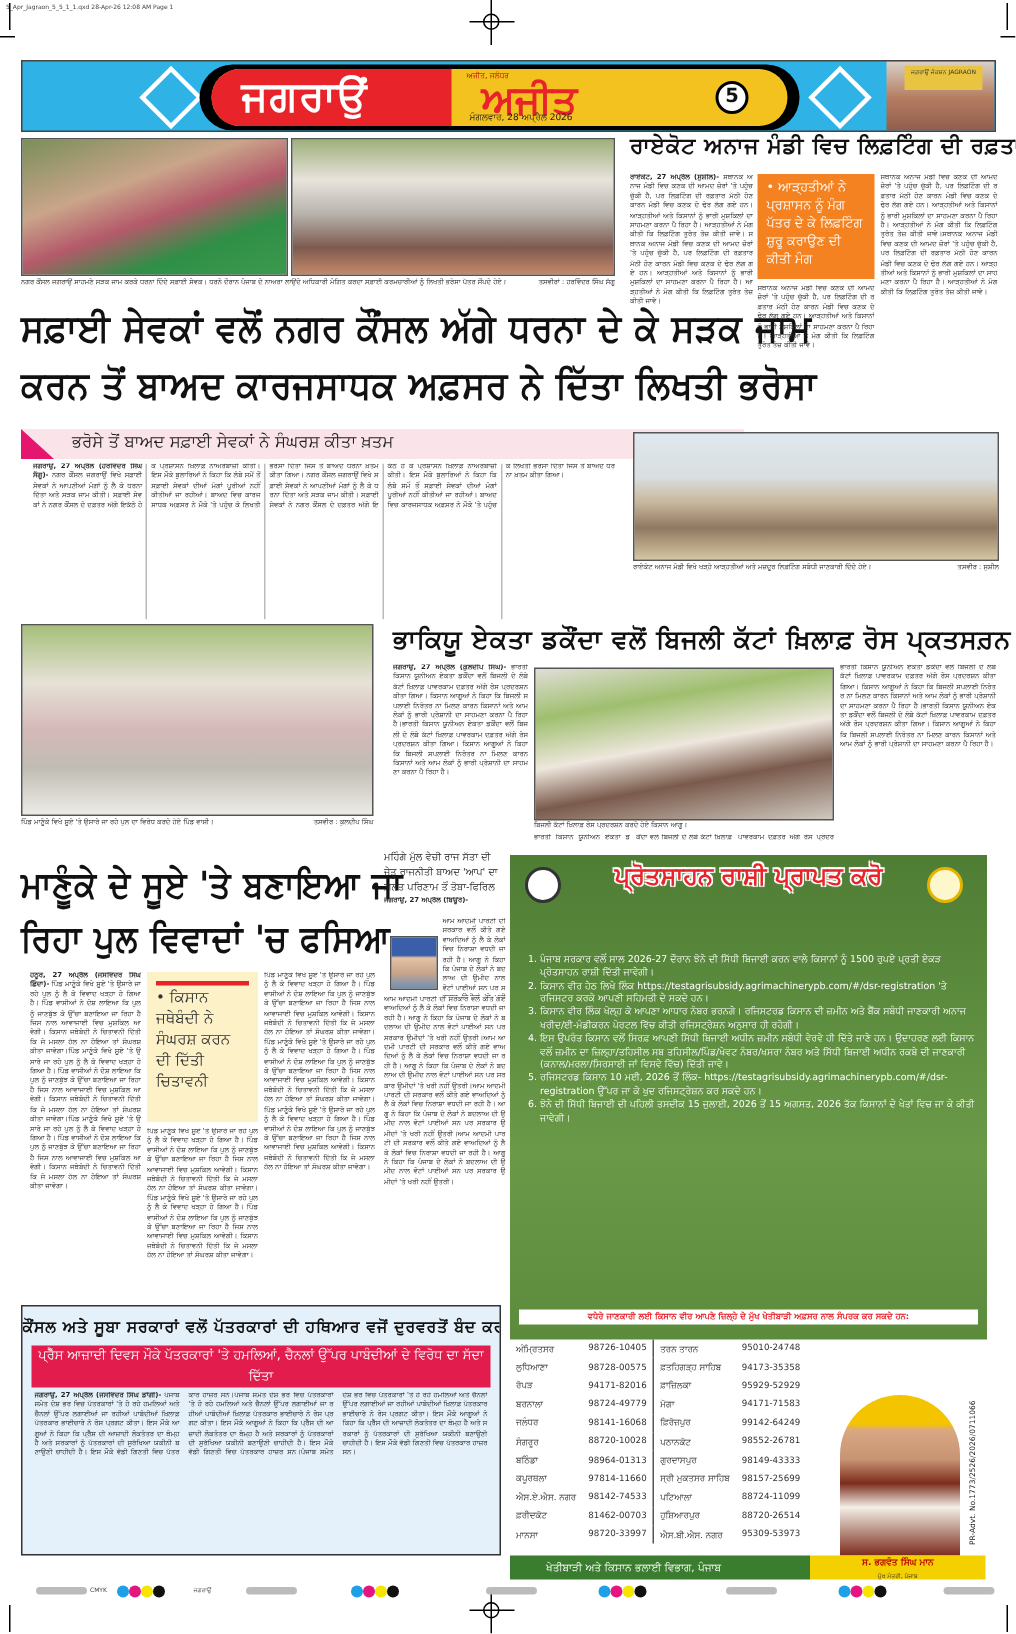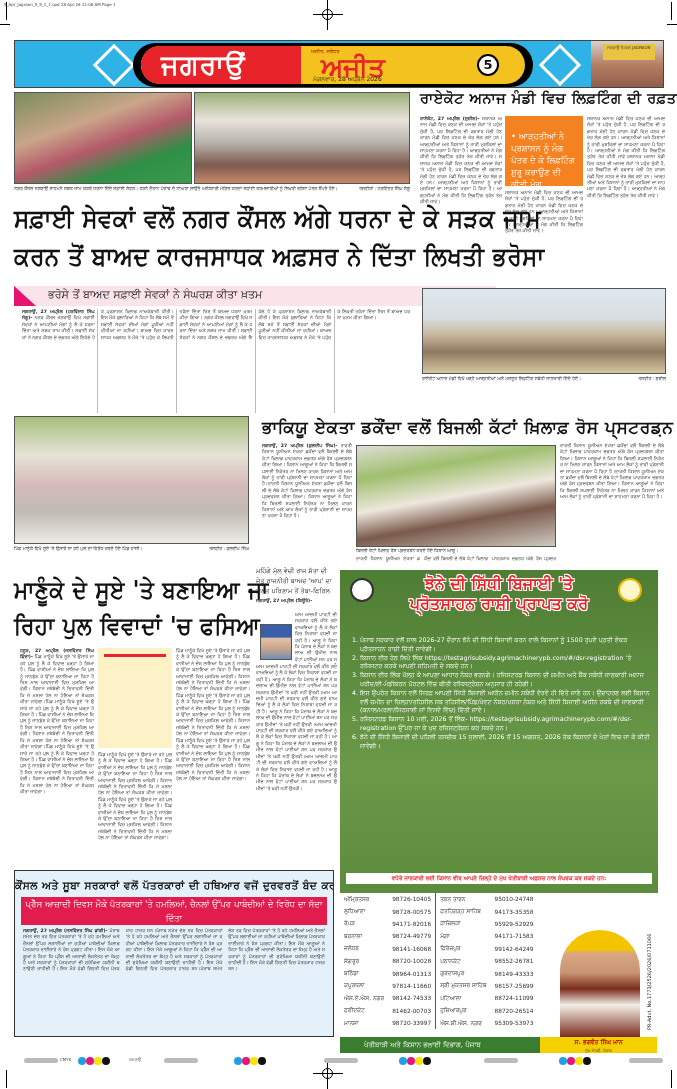--- a/index.html
+++ b/index.html
@@ -24,21 +24,21 @@
 .jag{left:20px;top:3px;font-size:27px;color:#fff;font-weight:bold;letter-spacing:1px}
 .ajit{left:180px;top:6px;font-size:26px;color:#e8232a;font-weight:bold}
 .ajsmall{left:170px;top:2px;font-size:5px;color:#b00}
 .ajdate{left:172px;top:29px;font-size:6px;color:#222}
 .pgnum{left:440px;top:13px;width:22px;height:22px;border-radius:50%;background:#fff;border:2px solid #000;font-size:13px;font-weight:bold;text-align:center;line-height:18px}
 
 .photo{border:1px solid #555}
 .cap{font-size:4.5px;color:#222;line-height:6px}
 .txt{font-size:4.6px;line-height:6.4px;color:#222;text-align:justify;overflow:hidden;word-break:break-all}
 .hl{font-weight:bold;color:#111;white-space:nowrap;letter-spacing:0.5px}
-.orangebox{background:#f58220;color:#fff;font-size:8.5px;line-height:12px;padding:14px 6px}
+.orangebox{background:#f58220;color:#fff;font-size:8.5px;line-height:12px;padding:3px 6px}
 .yellowbox{background:#fdf1c8;color:#333;font-size:10px;line-height:14px;padding:4px 6px}
 
 .ad{left:340px;top:570px;width:318px;height:330px;background:linear-gradient(180deg,#4e7d34,#6a9a48 60%,#5b8a3c)}
 .ad .head{color:#e8232a;font-weight:bold;text-align:center;font-size:16px;line-height:20px;text-shadow:0 0 2px #fff,1px 1px 0 #fff,-1px -1px 0 #fff,1px -1px 0 #fff,-1px 1px 0 #fff}
 .ad ol{color:#fff;font-size:6.3px;line-height:8.8px;padding-left:14px}
 .ad .bar{background:#fff;color:#e8232a;font-size:5.6px;font-weight:bold;text-align:center;padding:2px}
 .seal{width:24px;height:24px;border-radius:50%;background:#fff;border:2px solid #333}
 .contacts{left:340px;top:893px;width:300px;height:143px;font-size:5.8px;color:#333}
 .contacts table{border-collapse:collapse}
 .contacts td{padding:0 4px;height:12.4px;white-space:nowrap}
@@ -118,53 +118,53 @@
 <div class="abs cap" style="left:422px;top:376px;width:244px">
   <span>ਰਾਏਕੋਟ ਅਨਾਜ ਮੰਡੀ ਵਿਖੇ ਖੜ੍ਹੇ ਆੜ੍ਹਤੀਆਂ ਅਤੇ ਮਜ਼ਦੂਰ ਲਿਫ਼ਟਿੰਗ ਸਬੰਧੀ ਜਾਣਕਾਰੀ ਦਿੰਦੇ ਹੋਏ।</span>
   <span style="float:right">ਤਸਵੀਰ : ਸੁਸ਼ੀਲ</span>
 </div>
 
 <div class="abs photo" style="left:14px;top:416px;width:235px;height:128px;background:linear-gradient(180deg,#a6bf7a 0%,#e6e2d6 30%,#d5b9b9 55%,#c0bcb3 75%,#ecebe6 100%)"></div>
 <div class="abs cap" style="left:14px;top:546px;width:235px">
   <span>ਪਿੰਡ ਮਾਣੂੰਕੇ ਵਿਖੇ ਸੂਏ 'ਤੇ ਉਸਾਰੇ ਜਾ ਰਹੇ ਪੁਲ ਦਾ ਵਿਰੋਧ ਕਰਦੇ ਹੋਏ ਪਿੰਡ ਵਾਸੀ।</span>
   <span style="float:right">ਤਸਵੀਰ : ਕੁਲਦੀਪ ਸਿੰਘ</span>
 </div>
-<div class="abs hl" style="left:262px;top:415px;font-size:17px;line-height:24px">ਭਾਕਿਯੂ ਏਕਤਾ ਡਕੌਂਦਾ ਵਲੋਂ ਬਿਜਲੀ ਕੱਟਾਂ ਖ਼ਿਲਾਫ਼ ਰੋਸ ਪ੍ਸਟਰਡ਼ਨ</div>
+<div class="abs hl" style="left:262px;top:415px;font-size:17px;line-height:24px">ਭਾਕਿਯੂ ਏਕਤਾ ਡਕੌਂਦਾ ਵਲੋਂ ਬਿਜਲੀ ਕੱਟਾਂ ਖ਼ਿਲਾਫ਼ ਰੋਸ ਪ੍ਕਤਸਰ਼ਨ</div>
 <div class="abs txt" style="left:262px;top:443px;width:90px;height:120px">
   <b>ਜਗਰਾਉਂ, 27 ਅਪ੍ਰੈਲ (ਕੁਲਦੀਪ ਸਿੰਘ)-</b>
   <span>ਭਾਰਤੀ ਕਿਸਾਨ ਯੂਨੀਅਨ ਏਕਤਾ ਡਕੌਂਦਾ ਵਲੋਂ ਬਿਜਲੀ ਦੇ ਲੰਬੇ ਕੱਟਾਂ ਖ਼ਿਲਾਫ਼ ਪਾਵਰਕਾਮ ਦਫ਼ਤਰ ਅੱਗੇ ਰੋਸ ਪ੍ਰਦਰਸ਼ਨ ਕੀਤਾ ਗਿਆ। ਕਿਸਾਨ ਆਗੂਆਂ ਨੇ ਕਿਹਾ ਕਿ ਬਿਜਲੀ ਸਪਲਾਈ ਨਿਰੰਤਰ ਨਾ ਮਿਲਣ ਕਾਰਨ ਕਿਸਾਨਾਂ ਅਤੇ ਆਮ ਲੋਕਾਂ ਨੂੰ ਭਾਰੀ ਪ੍ਰੇਸ਼ਾਨੀ ਦਾ ਸਾਹਮਣਾ ਕਰਨਾ ਪੈ ਰਿਹਾ ਹੈ।</span><span>ਭਾਰਤੀ ਕਿਸਾਨ ਯੂਨੀਅਨ ਏਕਤਾ ਡਕੌਂਦਾ ਵਲੋਂ ਬਿਜਲੀ ਦੇ ਲੰਬੇ ਕੱਟਾਂ ਖ਼ਿਲਾਫ਼ ਪਾਵਰਕਾਮ ਦਫ਼ਤਰ ਅੱਗੇ ਰੋਸ ਪ੍ਰਦਰਸ਼ਨ ਕੀਤਾ ਗਿਆ। ਕਿਸਾਨ ਆਗੂਆਂ ਨੇ ਕਿਹਾ ਕਿ ਬਿਜਲੀ ਸਪਲਾਈ ਨਿਰੰਤਰ ਨਾ ਮਿਲਣ ਕਾਰਨ ਕਿਸਾਨਾਂ ਅਤੇ ਆਮ ਲੋਕਾਂ ਨੂੰ ਭਾਰੀ ਪ੍ਰੇਸ਼ਾਨੀ ਦਾ ਸਾਹਮਣਾ ਕਰਨਾ ਪੈ ਰਿਹਾ ਹੈ।</span>
 </div>
 <div class="abs photo" style="left:356px;top:445px;width:200px;height:102px;background:linear-gradient(170deg,#e0ded6 0%,#9fbf6e 25%,#eee7dd 50%,#7a5a4c 70%,#cfc9bf 100%)"></div>
 <div class="abs cap" style="left:356px;top:548px;width:200px">ਬਿਜਲੀ ਕੱਟਾਂ ਖ਼ਿਲਾਫ਼ ਰੋਸ ਪ੍ਰਦਰਸ਼ਨ ਕਰਦੇ ਹੋਏ ਕਿਸਾਨ ਆਗੂ।</div>
 <div class="abs txt" style="left:356px;top:556px;width:200px;height:12px;column-count:3;column-gap:4px"><span>ਭਾਰਤੀ ਕਿਸਾਨ ਯੂਨੀਅਨ ਏਕਤਾ ਡਕੌਂਦਾ ਵਲੋਂ ਬਿਜਲੀ ਦੇ ਲੰਬੇ ਕੱਟਾਂ ਖ਼ਿਲਾਫ਼ ਪਾਵਰਕਾਮ ਦਫ਼ਤਰ ਅੱਗੇ ਰੋਸ ਪ੍ਰਦਰਸ਼ਨ ਕੀਤਾ ਗਿਆ। ਕਿਸਾਨ ਆਗੂਆਂ ਨੇ ਕਿਹਾ ਕਿ ਬਿਜਲੀ ਸਪਲਾਈ ਨਿਰੰਤਰ ਨਾ ਮਿਲਣ ਕਾਰਨ ਕਿਸਾਨਾਂ ਅਤੇ ਆਮ ਲੋਕਾਂ ਨੂੰ ਭਾਰੀ ਪ੍ਰੇਸ਼ਾਨੀ ਦਾ ਸਾਹਮਣਾ ਕਰਨਾ ਪੈ ਰਿਹਾ ਹੈ।</span></div>
 <div class="abs txt" style="left:560px;top:443px;width:104px;height:125px"><span>ਭਾਰਤੀ ਕਿਸਾਨ ਯੂਨੀਅਨ ਏਕਤਾ ਡਕੌਂਦਾ ਵਲੋਂ ਬਿਜਲੀ ਦੇ ਲੰਬੇ ਕੱਟਾਂ ਖ਼ਿਲਾਫ਼ ਪਾਵਰਕਾਮ ਦਫ਼ਤਰ ਅੱਗੇ ਰੋਸ ਪ੍ਰਦਰਸ਼ਨ ਕੀਤਾ ਗਿਆ। ਕਿਸਾਨ ਆਗੂਆਂ ਨੇ ਕਿਹਾ ਕਿ ਬਿਜਲੀ ਸਪਲਾਈ ਨਿਰੰਤਰ ਨਾ ਮਿਲਣ ਕਾਰਨ ਕਿਸਾਨਾਂ ਅਤੇ ਆਮ ਲੋਕਾਂ ਨੂੰ ਭਾਰੀ ਪ੍ਰੇਸ਼ਾਨੀ ਦਾ ਸਾਹਮਣਾ ਕਰਨਾ ਪੈ ਰਿਹਾ ਹੈ।</span><span>ਭਾਰਤੀ ਕਿਸਾਨ ਯੂਨੀਅਨ ਏਕਤਾ ਡਕੌਂਦਾ ਵਲੋਂ ਬਿਜਲੀ ਦੇ ਲੰਬੇ ਕੱਟਾਂ ਖ਼ਿਲਾਫ਼ ਪਾਵਰਕਾਮ ਦਫ਼ਤਰ ਅੱਗੇ ਰੋਸ ਪ੍ਰਦਰਸ਼ਨ ਕੀਤਾ ਗਿਆ। ਕਿਸਾਨ ਆਗੂਆਂ ਨੇ ਕਿਹਾ ਕਿ ਬਿਜਲੀ ਸਪਲਾਈ ਨਿਰੰਤਰ ਨਾ ਮਿਲਣ ਕਾਰਨ ਕਿਸਾਨਾਂ ਅਤੇ ਆਮ ਲੋਕਾਂ ਨੂੰ ਭਾਰੀ ਪ੍ਰੇਸ਼ਾਨੀ ਦਾ ਸਾਹਮਣਾ ਕਰਨਾ ਪੈ ਰਿਹਾ ਹੈ।</span></div>
 
 <div class="abs hl" style="left:14px;top:572px;font-size:24px;line-height:36px;transform:scaleX(0.9);transform-origin:left">ਮਾਣੂੰਕੇ ਦੇ ਸੂਏ 'ਤੇ ਬਣਾਇਆ ਜਾ</div>
 <div class="abs hl" style="left:14px;top:608px;font-size:24px;line-height:36px;transform:scaleX(0.9);transform-origin:left">ਰਿਹਾ ਪੁਲ ਵਿਵਾਦਾਂ 'ਚ ਫਸਿਆ</div>
 <div class="abs txt" style="left:20px;top:648px;width:74px;height:210px">
   <b>ਹਠੂਰ, 27 ਅਪ੍ਰੈਲ (ਜਸਵਿੰਦਰ ਸਿੰਘ ਛਿੰਦਾ)-</b>
   <span>ਪਿੰਡ ਮਾਣੂੰਕੇ ਵਿਖੇ ਸੂਏ 'ਤੇ ਉਸਾਰੇ ਜਾ ਰਹੇ ਪੁਲ ਨੂੰ ਲੈ ਕੇ ਵਿਵਾਦ ਖੜ੍ਹਾ ਹੋ ਗਿਆ ਹੈ। ਪਿੰਡ ਵਾਸੀਆਂ ਨੇ ਦੋਸ਼ ਲਾਇਆ ਕਿ ਪੁਲ ਨੂੰ ਜਾਣਬੁੱਝ ਕੇ ਉੱਚਾ ਬਣਾਇਆ ਜਾ ਰਿਹਾ ਹੈ ਜਿਸ ਨਾਲ ਆਵਾਜਾਈ ਵਿਚ ਮੁਸ਼ਕਿਲ ਆਵੇਗੀ। ਕਿਸਾਨ ਜਥੇਬੰਦੀ ਨੇ ਚਿਤਾਵਨੀ ਦਿੱਤੀ ਕਿ ਜੇ ਮਸਲਾ ਹੱਲ ਨਾ ਹੋਇਆ ਤਾਂ ਸੰਘਰਸ਼ ਕੀਤਾ ਜਾਵੇਗਾ।</span><span>ਪਿੰਡ ਮਾਣੂੰਕੇ ਵਿਖੇ ਸੂਏ 'ਤੇ ਉਸਾਰੇ ਜਾ ਰਹੇ ਪੁਲ ਨੂੰ ਲੈ ਕੇ ਵਿਵਾਦ ਖੜ੍ਹਾ ਹੋ ਗਿਆ ਹੈ। ਪਿੰਡ ਵਾਸੀਆਂ ਨੇ ਦੋਸ਼ ਲਾਇਆ ਕਿ ਪੁਲ ਨੂੰ ਜਾਣਬੁੱਝ ਕੇ ਉੱਚਾ ਬਣਾਇਆ ਜਾ ਰਿਹਾ ਹੈ ਜਿਸ ਨਾਲ ਆਵਾਜਾਈ ਵਿਚ ਮੁਸ਼ਕਿਲ ਆਵੇਗੀ। ਕਿਸਾਨ ਜਥੇਬੰਦੀ ਨੇ ਚਿਤਾਵਨੀ ਦਿੱਤੀ ਕਿ ਜੇ ਮਸਲਾ ਹੱਲ ਨਾ ਹੋਇਆ ਤਾਂ ਸੰਘਰਸ਼ ਕੀਤਾ ਜਾਵੇਗਾ।</span><span>ਪਿੰਡ ਮਾਣੂੰਕੇ ਵਿਖੇ ਸੂਏ 'ਤੇ ਉਸਾਰੇ ਜਾ ਰਹੇ ਪੁਲ ਨੂੰ ਲੈ ਕੇ ਵਿਵਾਦ ਖੜ੍ਹਾ ਹੋ ਗਿਆ ਹੈ। ਪਿੰਡ ਵਾਸੀਆਂ ਨੇ ਦੋਸ਼ ਲਾਇਆ ਕਿ ਪੁਲ ਨੂੰ ਜਾਣਬੁੱਝ ਕੇ ਉੱਚਾ ਬਣਾਇਆ ਜਾ ਰਿਹਾ ਹੈ ਜਿਸ ਨਾਲ ਆਵਾਜਾਈ ਵਿਚ ਮੁਸ਼ਕਿਲ ਆਵੇਗੀ। ਕਿਸਾਨ ਜਥੇਬੰਦੀ ਨੇ ਚਿਤਾਵਨੀ ਦਿੱਤੀ ਕਿ ਜੇ ਮਸਲਾ ਹੱਲ ਨਾ ਹੋਇਆ ਤਾਂ ਸੰਘਰਸ਼ ਕੀਤਾ ਜਾਵੇਗਾ।</span>
 </div>
 <div class="abs yellowbox" style="left:98px;top:648px;width:74px;height:100px">
   <div style="height:3px;background:#e8232a;margin:2px 0"></div>
+  <div><span>• </span><span>ਕਿਸਾਨ ਜਥੇਬੰਦੀ ਨੇ ਸੰਘਰਸ਼ ਕਰਨ ਦੀ ਦਿੱਤੀ ਚਿਤਾਵਨੀ</span></div>
 </div>
 <div class="abs txt" style="left:98px;top:752px;width:74px;height:106px"><span>ਪਿੰਡ ਮਾਣੂੰਕੇ ਵਿਖੇ ਸੂਏ 'ਤੇ ਉਸਾਰੇ ਜਾ ਰਹੇ ਪੁਲ ਨੂੰ ਲੈ ਕੇ ਵਿਵਾਦ ਖੜ੍ਹਾ ਹੋ ਗਿਆ ਹੈ। ਪਿੰਡ ਵਾਸੀਆਂ ਨੇ ਦੋਸ਼ ਲਾਇਆ ਕਿ ਪੁਲ ਨੂੰ ਜਾਣਬੁੱਝ ਕੇ ਉੱਚਾ ਬਣਾਇਆ ਜਾ ਰਿਹਾ ਹੈ ਜਿਸ ਨਾਲ ਆਵਾਜਾਈ ਵਿਚ ਮੁਸ਼ਕਿਲ ਆਵੇਗੀ। ਕਿਸਾਨ ਜਥੇਬੰਦੀ ਨੇ ਚਿਤਾਵਨੀ ਦਿੱਤੀ ਕਿ ਜੇ ਮਸਲਾ ਹੱਲ ਨਾ ਹੋਇਆ ਤਾਂ ਸੰਘਰਸ਼ ਕੀਤਾ ਜਾਵੇਗਾ।</span><span>ਪਿੰਡ ਮਾਣੂੰਕੇ ਵਿਖੇ ਸੂਏ 'ਤੇ ਉਸਾਰੇ ਜਾ ਰਹੇ ਪੁਲ ਨੂੰ ਲੈ ਕੇ ਵਿਵਾਦ ਖੜ੍ਹਾ ਹੋ ਗਿਆ ਹੈ। ਪਿੰਡ ਵਾਸੀਆਂ ਨੇ ਦੋਸ਼ ਲਾਇਆ ਕਿ ਪੁਲ ਨੂੰ ਜਾਣਬੁੱਝ ਕੇ ਉੱਚਾ ਬਣਾਇਆ ਜਾ ਰਿਹਾ ਹੈ ਜਿਸ ਨਾਲ ਆਵਾਜਾਈ ਵਿਚ ਮੁਸ਼ਕਿਲ ਆਵੇਗੀ। ਕਿਸਾਨ ਜਥੇਬੰਦੀ ਨੇ ਚਿਤਾਵਨੀ ਦਿੱਤੀ ਕਿ ਜੇ ਮਸਲਾ ਹੱਲ ਨਾ ਹੋਇਆ ਤਾਂ ਸੰਘਰਸ਼ ਕੀਤਾ ਜਾਵੇਗਾ।</span></div>
 <div class="abs txt" style="left:176px;top:648px;width:74px;height:210px"><span>ਪਿੰਡ ਮਾਣੂੰਕੇ ਵਿਖੇ ਸੂਏ 'ਤੇ ਉਸਾਰੇ ਜਾ ਰਹੇ ਪੁਲ ਨੂੰ ਲੈ ਕੇ ਵਿਵਾਦ ਖੜ੍ਹਾ ਹੋ ਗਿਆ ਹੈ। ਪਿੰਡ ਵਾਸੀਆਂ ਨੇ ਦੋਸ਼ ਲਾਇਆ ਕਿ ਪੁਲ ਨੂੰ ਜਾਣਬੁੱਝ ਕੇ ਉੱਚਾ ਬਣਾਇਆ ਜਾ ਰਿਹਾ ਹੈ ਜਿਸ ਨਾਲ ਆਵਾਜਾਈ ਵਿਚ ਮੁਸ਼ਕਿਲ ਆਵੇਗੀ। ਕਿਸਾਨ ਜਥੇਬੰਦੀ ਨੇ ਚਿਤਾਵਨੀ ਦਿੱਤੀ ਕਿ ਜੇ ਮਸਲਾ ਹੱਲ ਨਾ ਹੋਇਆ ਤਾਂ ਸੰਘਰਸ਼ ਕੀਤਾ ਜਾਵੇਗਾ।</span><span>ਪਿੰਡ ਮਾਣੂੰਕੇ ਵਿਖੇ ਸੂਏ 'ਤੇ ਉਸਾਰੇ ਜਾ ਰਹੇ ਪੁਲ ਨੂੰ ਲੈ ਕੇ ਵਿਵਾਦ ਖੜ੍ਹਾ ਹੋ ਗਿਆ ਹੈ। ਪਿੰਡ ਵਾਸੀਆਂ ਨੇ ਦੋਸ਼ ਲਾਇਆ ਕਿ ਪੁਲ ਨੂੰ ਜਾਣਬੁੱਝ ਕੇ ਉੱਚਾ ਬਣਾਇਆ ਜਾ ਰਿਹਾ ਹੈ ਜਿਸ ਨਾਲ ਆਵਾਜਾਈ ਵਿਚ ਮੁਸ਼ਕਿਲ ਆਵੇਗੀ। ਕਿਸਾਨ ਜਥੇਬੰਦੀ ਨੇ ਚਿਤਾਵਨੀ ਦਿੱਤੀ ਕਿ ਜੇ ਮਸਲਾ ਹੱਲ ਨਾ ਹੋਇਆ ਤਾਂ ਸੰਘਰਸ਼ ਕੀਤਾ ਜਾਵੇਗਾ।</span><span>ਪਿੰਡ ਮਾਣੂੰਕੇ ਵਿਖੇ ਸੂਏ 'ਤੇ ਉਸਾਰੇ ਜਾ ਰਹੇ ਪੁਲ ਨੂੰ ਲੈ ਕੇ ਵਿਵਾਦ ਖੜ੍ਹਾ ਹੋ ਗਿਆ ਹੈ। ਪਿੰਡ ਵਾਸੀਆਂ ਨੇ ਦੋਸ਼ ਲਾਇਆ ਕਿ ਪੁਲ ਨੂੰ ਜਾਣਬੁੱਝ ਕੇ ਉੱਚਾ ਬਣਾਇਆ ਜਾ ਰਿਹਾ ਹੈ ਜਿਸ ਨਾਲ ਆਵਾਜਾਈ ਵਿਚ ਮੁਸ਼ਕਿਲ ਆਵੇਗੀ। ਕਿਸਾਨ ਜਥੇਬੰਦੀ ਨੇ ਚਿਤਾਵਨੀ ਦਿੱਤੀ ਕਿ ਜੇ ਮਸਲਾ ਹੱਲ ਨਾ ਹੋਇਆ ਤਾਂ ਸੰਘਰਸ਼ ਕੀਤਾ ਜਾਵੇਗਾ।</span></div>
 
 <div class="abs" style="left:256px;top:566px;width:80px;font-size:6.5px;line-height:10px;color:#222">ਮਹਿੰਗੇ ਮੁੱਲ ਵੇਚੀ ਰਾਜ ਸੱਤਾ ਦੀ ਜੇਤੂ ਰਾਜਨੀਤੀ ਬਾਅਦ 'ਆਪ' ਦਾ ਗ਼ਲਤ ਪਰਿਣਾਮ ਤੋਂ ਤੋਬਾ-ਫਿਰਿਲ</div>
 <div class="abs txt" style="left:256px;top:598px;width:80px;height:12px"><b>ਜਗਰਾਉਂ, 27 ਅਪ੍ਰੈਲ (ਬਿਊਰੋ)-</b></div>
 <div class="abs photo" style="left:260px;top:624px;width:32px;height:36px;background:linear-gradient(180deg,#3a5fa8 0%,#3a5fa8 35%,#e3c2a5 40%,#c8a48a 70%,#6f8fb8 100%)"></div>
 <div class="abs txt" style="left:295px;top:612px;width:42px;height:52px"><span>ਆਮ ਆਦਮੀ ਪਾਰਟੀ ਦੀ ਸਰਕਾਰ ਵਲੋਂ ਕੀਤੇ ਗਏ ਵਾਅਦਿਆਂ ਨੂੰ ਲੈ ਕੇ ਲੋਕਾਂ ਵਿਚ ਨਿਰਾਸ਼ਾ ਵਧਦੀ ਜਾ ਰਹੀ ਹੈ। ਆਗੂ ਨੇ ਕਿਹਾ ਕਿ ਪੰਜਾਬ ਦੇ ਲੋਕਾਂ ਨੇ ਬਦਲਾਅ ਦੀ ਉਮੀਦ ਨਾਲ ਵੋਟਾਂ ਪਾਈਆਂ ਸਨ ਪਰ ਸਰਕਾਰ ਉਮੀਦਾਂ 'ਤੇ ਖਰੀ ਨਹੀਂ ਉਤਰੀ।</span></div>
 <div class="abs txt" style="left:256px;top:664px;width:81px;height:195px"><span>ਆਮ ਆਦਮੀ ਪਾਰਟੀ ਦੀ ਸਰਕਾਰ ਵਲੋਂ ਕੀਤੇ ਗਏ ਵਾਅਦਿਆਂ ਨੂੰ ਲੈ ਕੇ ਲੋਕਾਂ ਵਿਚ ਨਿਰਾਸ਼ਾ ਵਧਦੀ ਜਾ ਰਹੀ ਹੈ। ਆਗੂ ਨੇ ਕਿਹਾ ਕਿ ਪੰਜਾਬ ਦੇ ਲੋਕਾਂ ਨੇ ਬਦਲਾਅ ਦੀ ਉਮੀਦ ਨਾਲ ਵੋਟਾਂ ਪਾਈਆਂ ਸਨ ਪਰ ਸਰਕਾਰ ਉਮੀਦਾਂ 'ਤੇ ਖਰੀ ਨਹੀਂ ਉਤਰੀ।</span><span>ਆਮ ਆਦਮੀ ਪਾਰਟੀ ਦੀ ਸਰਕਾਰ ਵਲੋਂ ਕੀਤੇ ਗਏ ਵਾਅਦਿਆਂ ਨੂੰ ਲੈ ਕੇ ਲੋਕਾਂ ਵਿਚ ਨਿਰਾਸ਼ਾ ਵਧਦੀ ਜਾ ਰਹੀ ਹੈ। ਆਗੂ ਨੇ ਕਿਹਾ ਕਿ ਪੰਜਾਬ ਦੇ ਲੋਕਾਂ ਨੇ ਬਦਲਾਅ ਦੀ ਉਮੀਦ ਨਾਲ ਵੋਟਾਂ ਪਾਈਆਂ ਸਨ ਪਰ ਸਰਕਾਰ ਉਮੀਦਾਂ 'ਤੇ ਖਰੀ ਨਹੀਂ ਉਤਰੀ।</span><span>ਆਮ ਆਦਮੀ ਪਾਰਟੀ ਦੀ ਸਰਕਾਰ ਵਲੋਂ ਕੀਤੇ ਗਏ ਵਾਅਦਿਆਂ ਨੂੰ ਲੈ ਕੇ ਲੋਕਾਂ ਵਿਚ ਨਿਰਾਸ਼ਾ ਵਧਦੀ ਜਾ ਰਹੀ ਹੈ। ਆਗੂ ਨੇ ਕਿਹਾ ਕਿ ਪੰਜਾਬ ਦੇ ਲੋਕਾਂ ਨੇ ਬਦਲਾਅ ਦੀ ਉਮੀਦ ਨਾਲ ਵੋਟਾਂ ਪਾਈਆਂ ਸਨ ਪਰ ਸਰਕਾਰ ਉਮੀਦਾਂ 'ਤੇ ਖਰੀ ਨਹੀਂ ਉਤਰੀ।</span><span>ਆਮ ਆਦਮੀ ਪਾਰਟੀ ਦੀ ਸਰਕਾਰ ਵਲੋਂ ਕੀਤੇ ਗਏ ਵਾਅਦਿਆਂ ਨੂੰ ਲੈ ਕੇ ਲੋਕਾਂ ਵਿਚ ਨਿਰਾਸ਼ਾ ਵਧਦੀ ਜਾ ਰਹੀ ਹੈ। ਆਗੂ ਨੇ ਕਿਹਾ ਕਿ ਪੰਜਾਬ ਦੇ ਲੋਕਾਂ ਨੇ ਬਦਲਾਅ ਦੀ ਉਮੀਦ ਨਾਲ ਵੋਟਾਂ ਪਾਈਆਂ ਸਨ ਪਰ ਸਰਕਾਰ ਉਮੀਦਾਂ 'ਤੇ ਖਰੀ ਨਹੀਂ ਉਤਰੀ।</span></div>
 
 <div class="abs ad">
   <div class="abs seal" style="left:10px;top:8px"></div>
   <div class="abs seal" style="left:278px;top:8px;border-color:#e5b400;background:#fff7cc"></div>
   <div class="abs" style="left:40px;top:4px;width:238px">
-    <div class="head">ਝੋਨੇ ਦੀ ਸਿੱਧੀ ਬਿਜਾਈ 'ਤੇ</div>
     <div class="head">ਪ੍ਰੋਤਸਾਹਨ ਰਾਸ਼ੀ ਪ੍ਰਾਪਤ ਕਰੋ</div>
   </div>
   <ol class="abs" style="left:6px;top:66px;width:306px">
     <li>ਪੰਜਾਬ ਸਰਕਾਰ ਵਲੋਂ ਸਾਲ 2026-27 ਦੌਰਾਨ ਝੋਨੇ ਦੀ ਸਿੱਧੀ ਬਿਜਾਈ ਕਰਨ ਵਾਲੇ ਕਿਸਾਨਾਂ ਨੂੰ 1500 ਰੁਪਏ ਪ੍ਰਤੀ ਏਕੜ ਪ੍ਰੋਤਸਾਹਨ ਰਾਸ਼ੀ ਦਿੱਤੀ ਜਾਵੇਗੀ।</li>
     <li>ਕਿਸਾਨ ਵੀਰ ਹੇਠ ਲਿਖੇ ਲਿੰਕ https://testagrisubsidy.agrimachinerypb.com/#/dsr-registration 'ਤੇ ਰਜਿਸਟਰ ਕਰਕੇ ਆਪਣੀ ਸਹਿਮਤੀ ਦੇ ਸਕਦੇ ਹਨ।</li>
     <li>ਕਿਸਾਨ ਵੀਰ ਲਿੰਕ ਖੋਲ੍ਹ ਕੇ ਆਪਣਾ ਆਧਾਰ ਨੰਬਰ ਭਰਨਗੇ। ਰਜਿਸਟਰਡ ਕਿਸਾਨ ਦੀ ਜ਼ਮੀਨ ਅਤੇ ਬੈਂਕ ਸਬੰਧੀ ਜਾਣਕਾਰੀ ਅਨਾਜ ਖਰੀਦ/ਈ-ਮੰਡੀਕਰਨ ਪੋਰਟਲ ਵਿੱਚ ਕੀਤੀ ਰਜਿਸਟ੍ਰੇਸ਼ਨ ਅਨੁਸਾਰ ਹੀ ਰਹੇਗੀ।</li>
     <li>ਇਸ ਉਪਰੰਤ ਕਿਸਾਨ ਵਲੋਂ ਸਿਰਫ਼ ਆਪਣੀ ਸਿੱਧੀ ਬਿਜਾਈ ਅਧੀਨ ਜ਼ਮੀਨ ਸਬੰਧੀ ਵੇਰਵੇ ਹੀ ਦਿੱਤੇ ਜਾਣੇ ਹਨ। ਉਦਾਹਰਣ ਲਈ ਕਿਸਾਨ ਵਲੋਂ ਜ਼ਮੀਨ ਦਾ ਜ਼ਿਲ੍ਹਾ/ਤਹਿਸੀਲ ਸਬ ਤਹਿਸੀਲ/ਪਿੰਡ/ਖੇਵਟ ਨੰਬਰ/ਖਸਰਾ ਨੰਬਰ ਅਤੇ ਸਿੱਧੀ ਬਿਜਾਈ ਅਧੀਨ ਰਕਬੇ ਦੀ ਜਾਣਕਾਰੀ (ਕਨਾਲ/ਮਰਲਾ/ਸਿਰਸਾਈ ਜਾਂ ਵਿਸਵੇ ਵਿੱਚ) ਦਿੱਤੀ ਜਾਵੇ।</li>
     <li>ਰਜਿਸਟਰਡ ਕਿਸਾਨ 10 ਮਈ, 2026 ਤੋਂ ਲਿੰਕ- https://testagrisubsidy.agrimachinerypb.com/#/dsr-registration ਉੱਪਰ ਜਾ ਕੇ ਖੁਦ ਰਜਿਸਟ੍ਰੇਸ਼ਨ ਕਰ ਸਕਦੇ ਹਨ।</li>
     <li>ਝੋਨੇ ਦੀ ਸਿੱਧੀ ਬਿਜਾਈ ਦੀ ਪਹਿਲੀ ਤਸਦੀਕ 15 ਜੁਲਾਈ, 2026 ਤੋਂ 15 ਅਗਸਤ, 2026 ਤੱਕ ਕਿਸਾਨਾਂ ਦੇ ਖੇਤਾਂ ਵਿਚ ਜਾ ਕੇ ਕੀਤੀ ਜਾਵੇਗੀ।</li>
   </ol>

